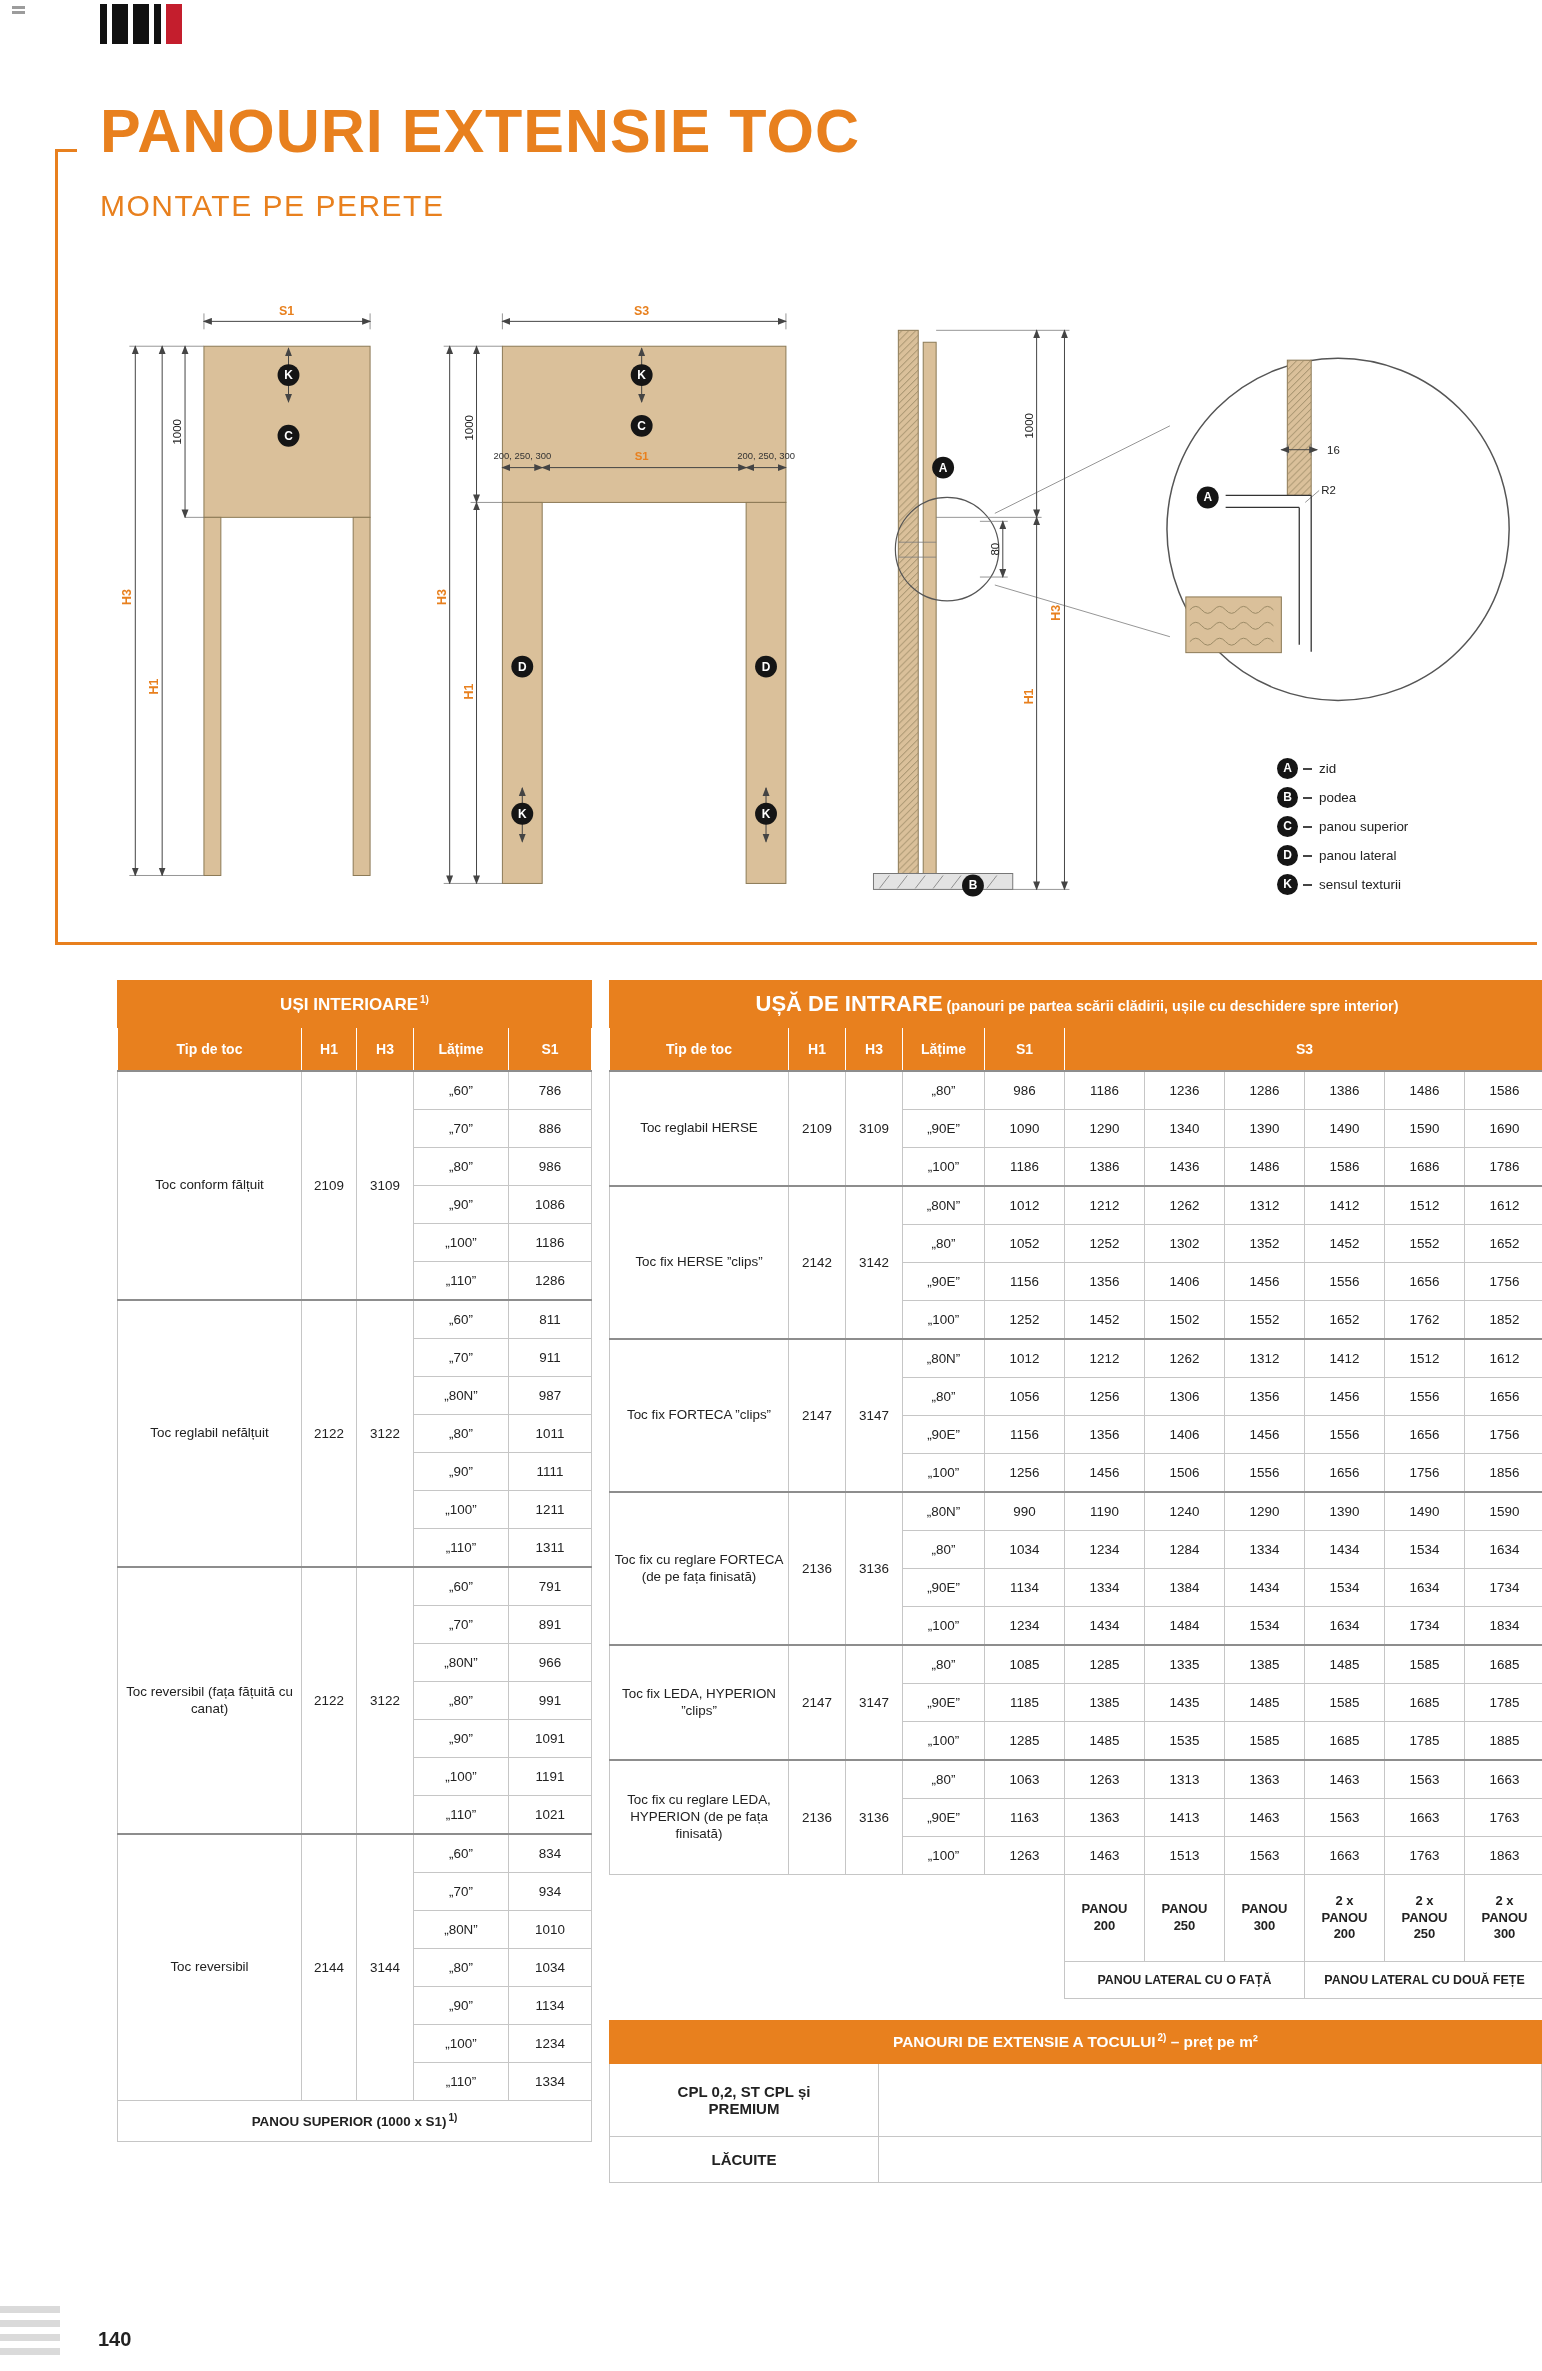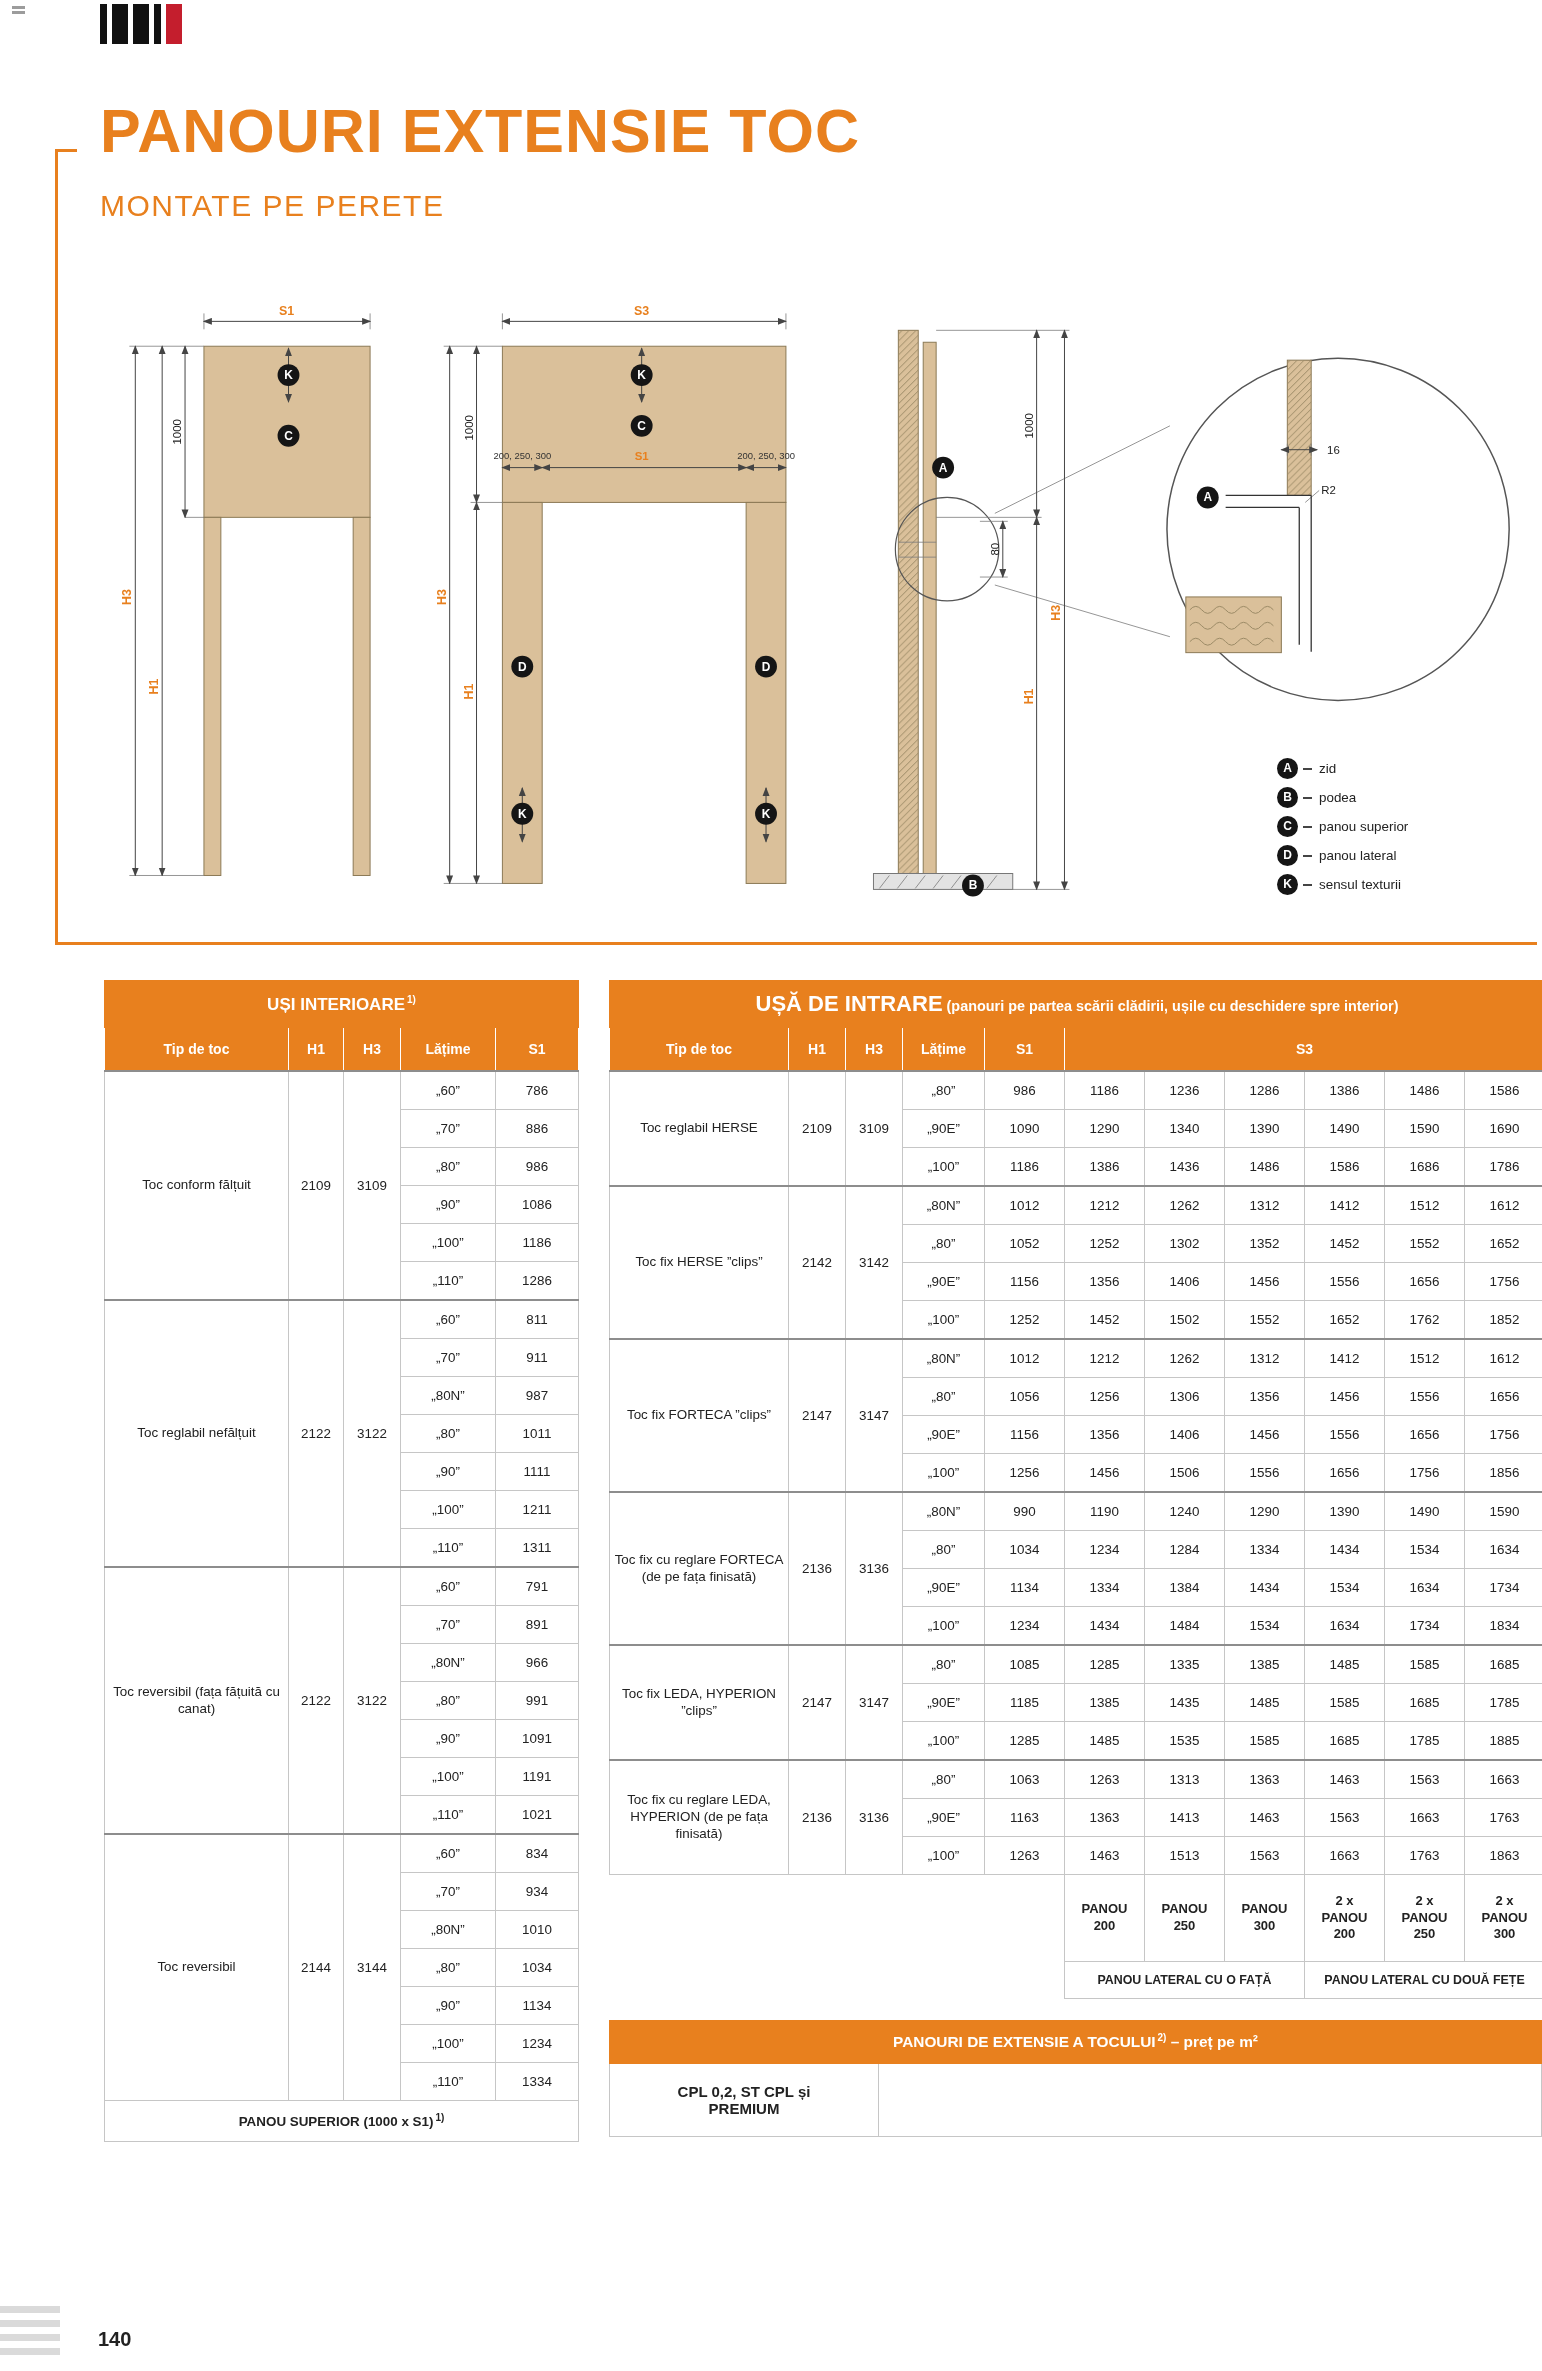--- a/index.html
+++ b/index.html
@@ -52,21 +52,21 @@
 
   
   table.data{position:absolute;border-collapse:collapse;table-layout:fixed;background:#fff}
   table.data th,table.data td{border:1px solid #c6c6c6;text-align:center;vertical-align:middle;padding:0 3px}
   tr.title-row th{background:#e8801e;color:#fff;height:46px;font-size:17px;border:1px solid #e8801e}
   tr.cols-row th{background:#e8801e;color:#fff;height:42px;font-size:14px;border:1px solid #fff;border-top:1px solid #e8801e}
   table.data td{height:37px;font-size:13.4px}
   tr.group-start td{border-top:2px solid #8d8d8d}
   td.name-cell{line-height:1.25;padding:0 6px}
   tfoot td{font-weight:bold}
-  #interior-table{left:104px;top:980px;width:473px}
+  #interior-table{left:117px;top:980px;width:473px}
   #entrance-table{left:609px;top:980px;width:931px}
   #extension-table{left:609px;top:2020px;width:931px}
   #interior-table tfoot td{height:40px;font-size:13.4px}
   td.blank{border:none !important;background:#fff}
   tr.panels-row td{height:86px;font-size:13px;line-height:1.3;white-space:pre-line}
   tr.span-row td{height:36px;font-size:12.4px}
   .t-bold{font-weight:bold;font-size:22px}
   .t-norm{font-weight:bold;font-size:14.4px}
   #extension-table td{white-space:pre-line}
   #extension-table td.label{font-weight:bold;font-size:15px}
@@ -732,20 +732,24 @@
           <span>PANOURI DE EXTENSIE A TOCULUI</span><sup>2)</sup><span> – preț pe m²</span>
         </th>
       </tr>
     </thead>
     <tbody>
       <tr class="ext-r2">
         <td class="label">CPL 0,2, ST CPL și
 PREMIUM</td>
         <td class="value"></td>
       </tr>
+      <tr class="ext-r3">
+        <td class="label">LĂCUITE</td>
+        <td class="value"></td>
+      </tr>
     </tbody>
   </table>
 
   <div class="abs footnotes">
   </div>
 
   <div class="abs page-number">140</div>
 
   <div class="abs stripes">
     <div></div>

